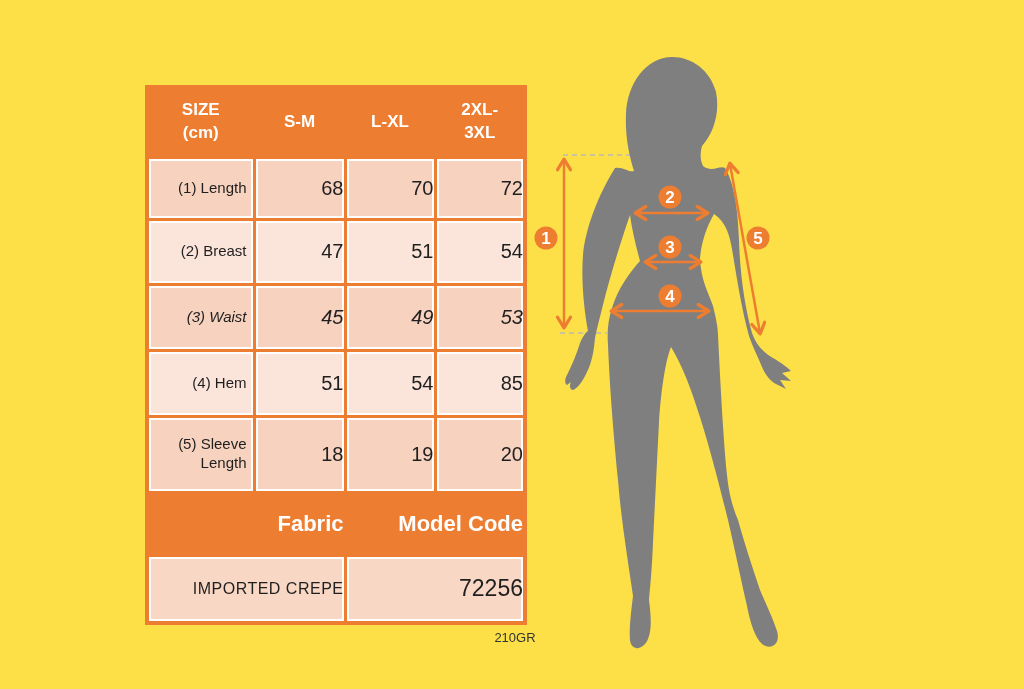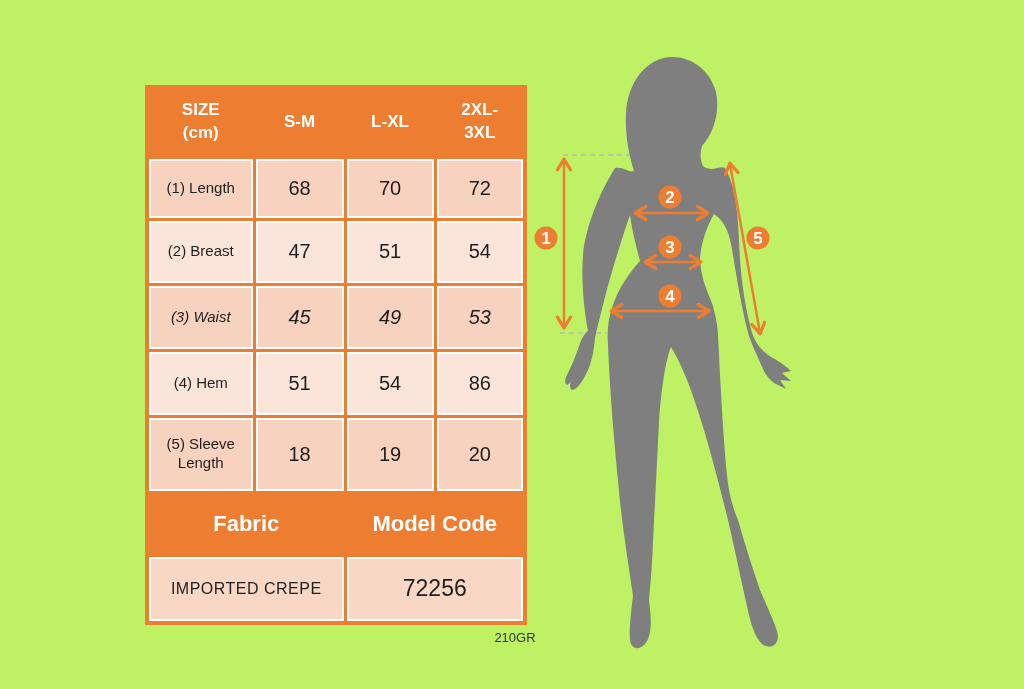--- a/index.html
+++ b/index.html
@@ -9,21 +9,21 @@
     --row-dark:#F7D2BE;
     --row-bottom:#F8D7C4;
     --ink:#1F1F1F;
     --gray-body:#7F7F7F;
   }
   *{margin:0;padding:0;box-sizing:border-box;}
   html,body{background:#fff;}
   .canvas{
     position:relative;
     width:1024px;height:689px;
-    background:#bef264;
+    background:#fde047;
     font-family:"Liberation Sans", sans-serif;
     overflow:hidden;
   }
 
   
   table.size-table{
     position:absolute;left:145px;top:85px;
     width:378px;
     border-collapse:collapse;
     table-layout:fixed;
@@ -36,21 +36,21 @@
     overflow:hidden;
   }
   .size-table th{
     background:var(--orange);
     color:#ffffff;
     font-size:17px;font-weight:bold;
     white-space:pre-line;
     line-height:1.35;
     height:70px;
   }
-  .size-table td{box-shadow:inset 0 0 0 2px #ffffff;}
+  .size-table td{box-shadow:inset 0 0 0 2px #ffffff;text-align:right;}
   tr.band-dark td{background:var(--row-dark);}
   tr.band-light td{background:var(--row-light);}
   td.lbl{font-size:15px;line-height:1.25;padding:0 6px;}
   td.val{font-size:20px;}
   tr.r1 td{height:62px;}
   tr.r2 td{height:65px;}
   tr.r3 td{height:66px;font-style:italic;}
   tr.r4 td{height:66px;margin-top:26px;}
   tr.r5 td{height:76px;}
   tr.fabric-band td{
@@ -111,21 +111,21 @@
       <tr class="r3 band-dark">
         <td class="lbl">(3) Waist</td>
         <td class="val">45</td>
         <td class="val">49</td>
         <td class="val">53</td>
       </tr>
       <tr class="r4 band-light">
         <td class="lbl">(4) Hem</td>
         <td class="val">51</td>
         <td class="val">54</td>
-        <td class="val">86</td>
+        <td class="val">85</td>
       </tr>
       <tr class="r5 band-dark">
         <td class="lbl">(5) Sleeve Length</td>
         <td class="val">18</td>
         <td class="val">19</td>
         <td class="val">20</td>
       </tr>
       <tr class="fabric-band">
         <td colspan="2">Fabric</td>
         <td colspan="2">Model Code</td>

